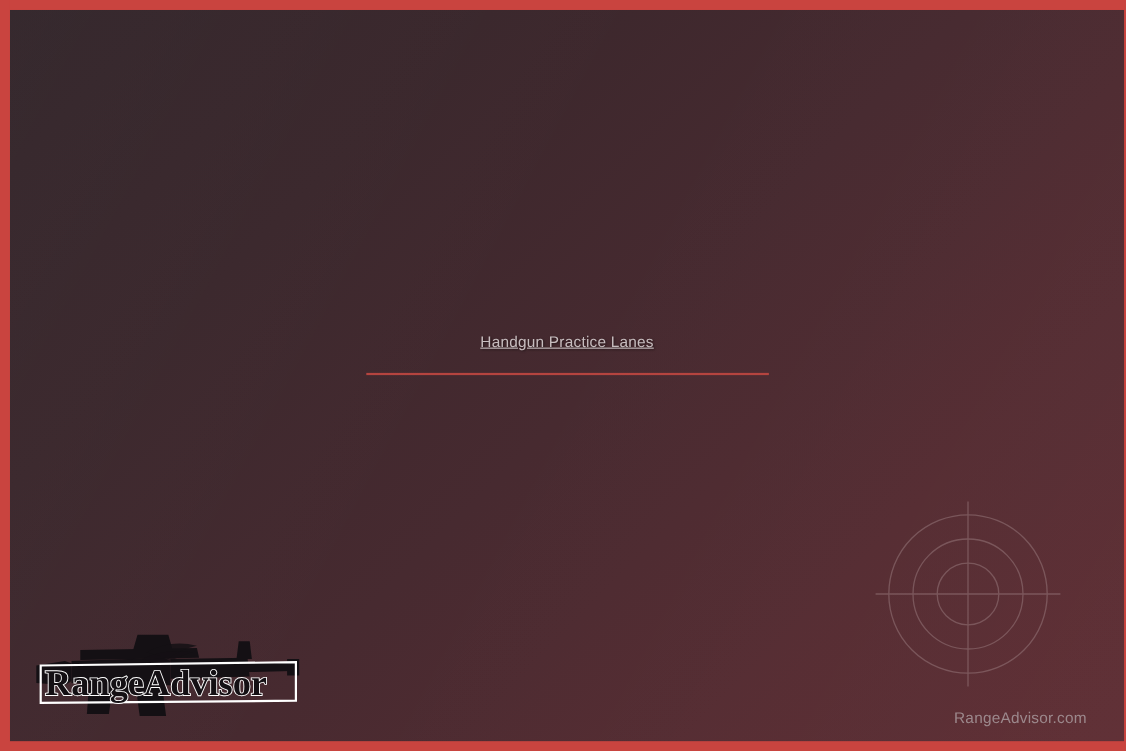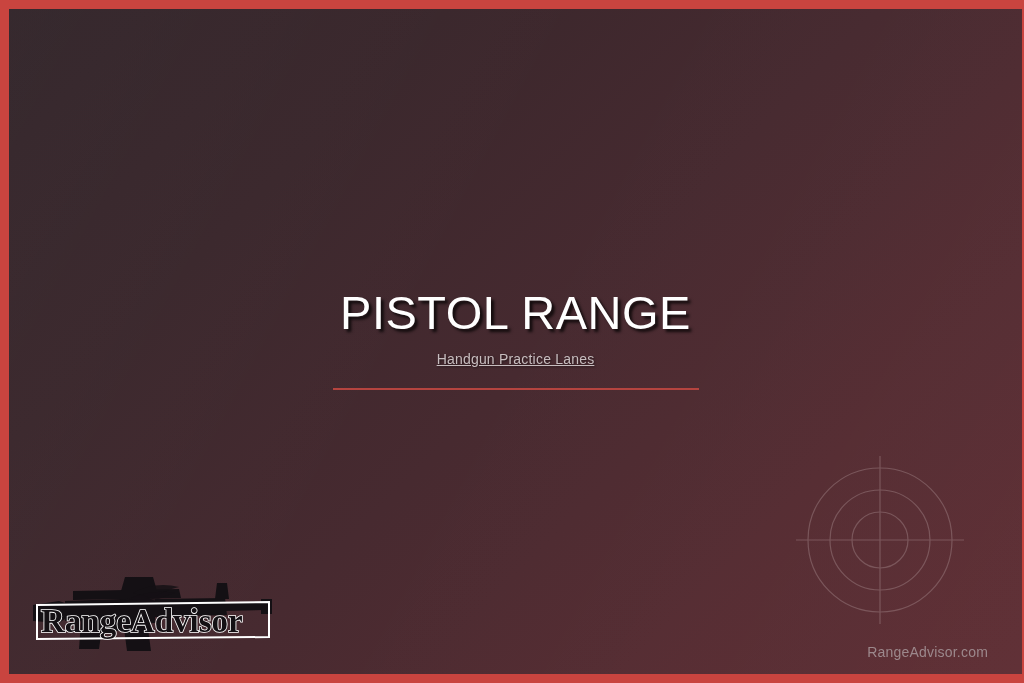--- a/index.html
+++ b/index.html
@@ -132,21 +132,20 @@
       <g fill="none" stroke="#9b7d80" stroke-width="1.2">
         <circle cx="90" cy="90" r="72"></circle>
         <circle cx="90" cy="90" r="50"></circle>
         <circle cx="90" cy="90" r="28"></circle>
         <line x1="90" y1="6" x2="90" y2="174"></line>
         <line x1="6" y1="90" x2="174" y2="90"></line>
       </g>
     </svg>
 
     <div id="title-block">
-      <h1 id="slide-title">PISTOL RANGE</h1>
       <p id="slide-subtitle">Handgun Practice Lanes</p>
       <div id="title-divider"></div>
     </div>
 
     <svg id="logo" viewBox="0 0 246 92" xmlns="http://www.w3.org/2000/svg">
       <g>
 
         <path d="M4 40 L30 36 L36 38 L36 54 L30 58 L4 56 Z" fill="#141014"></path>
 
         <path d="M36 36 L120 33 L126 36 L126 58 L36 56 Z" fill="#141014"></path>

